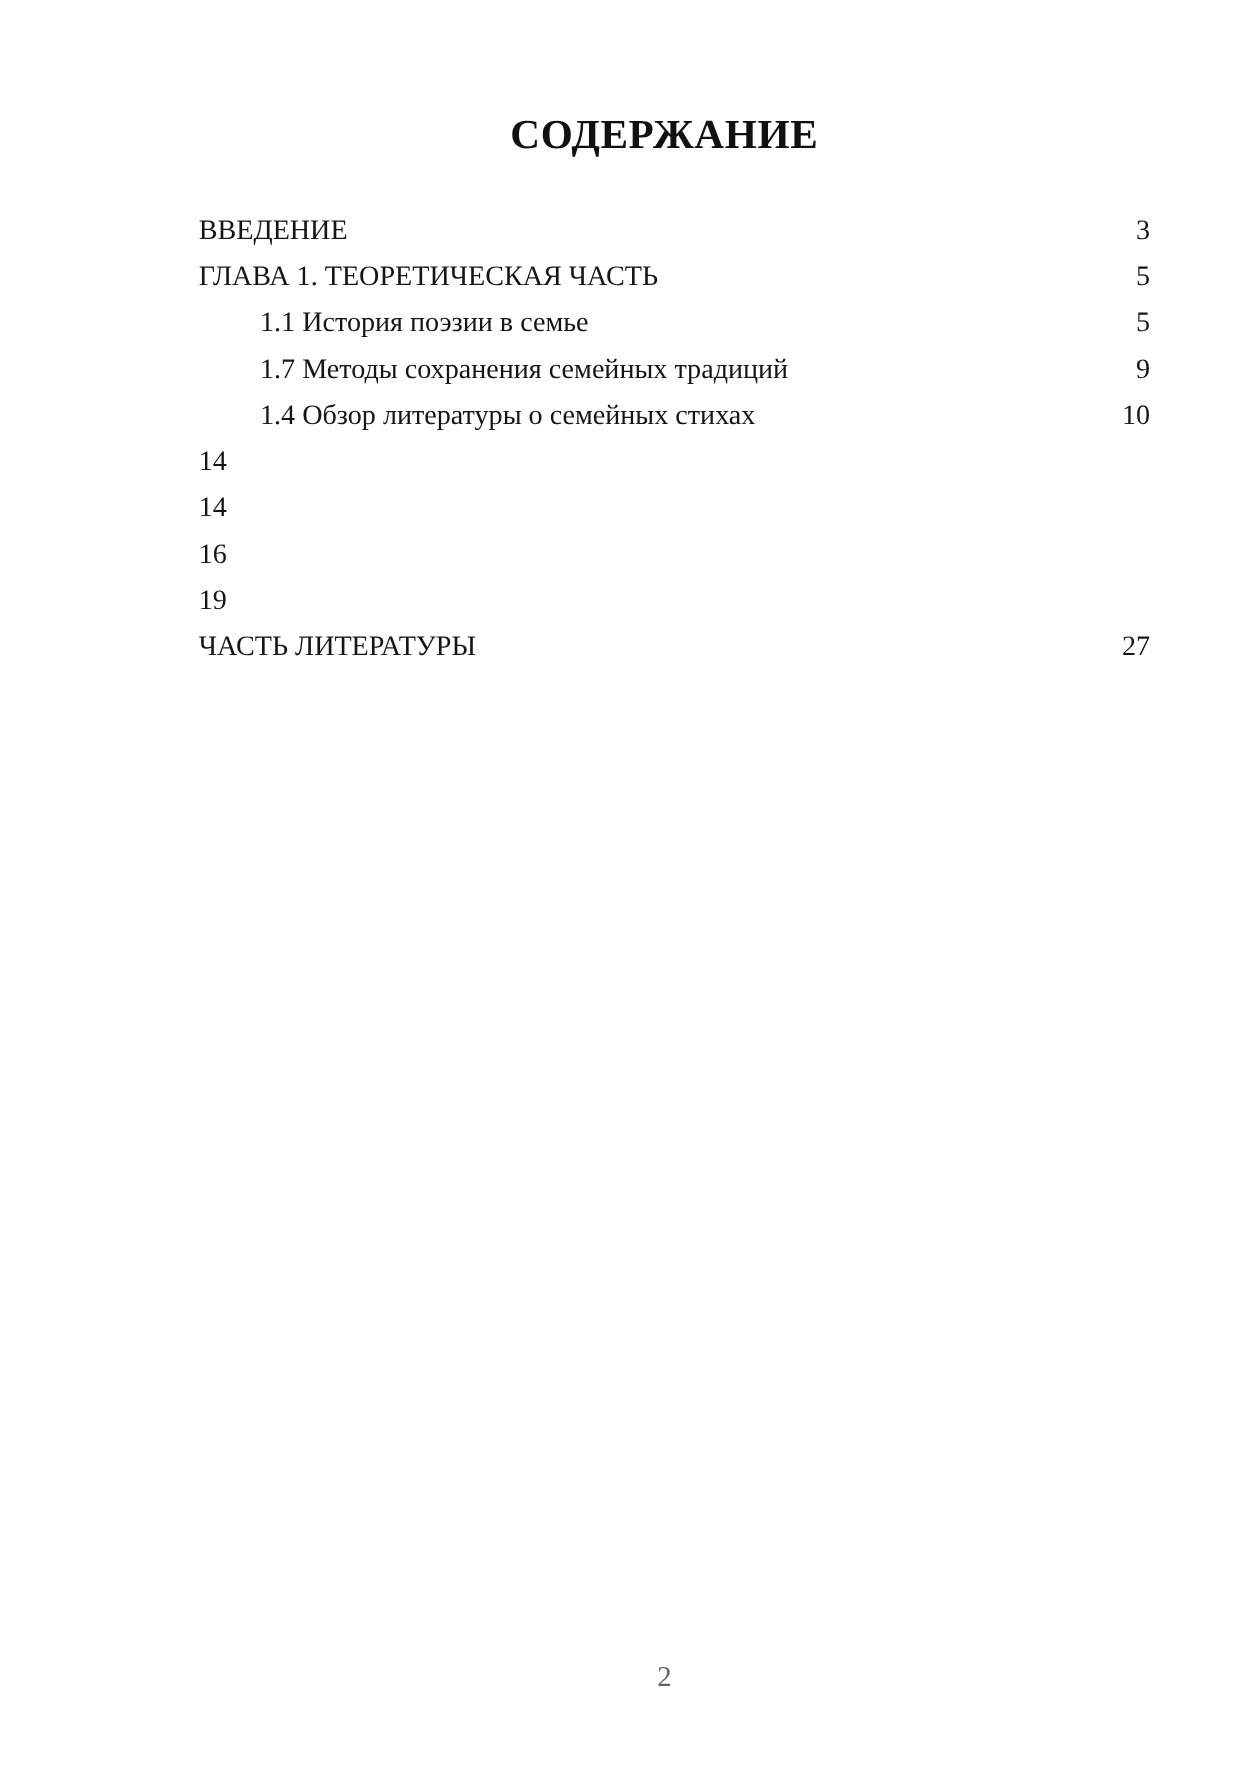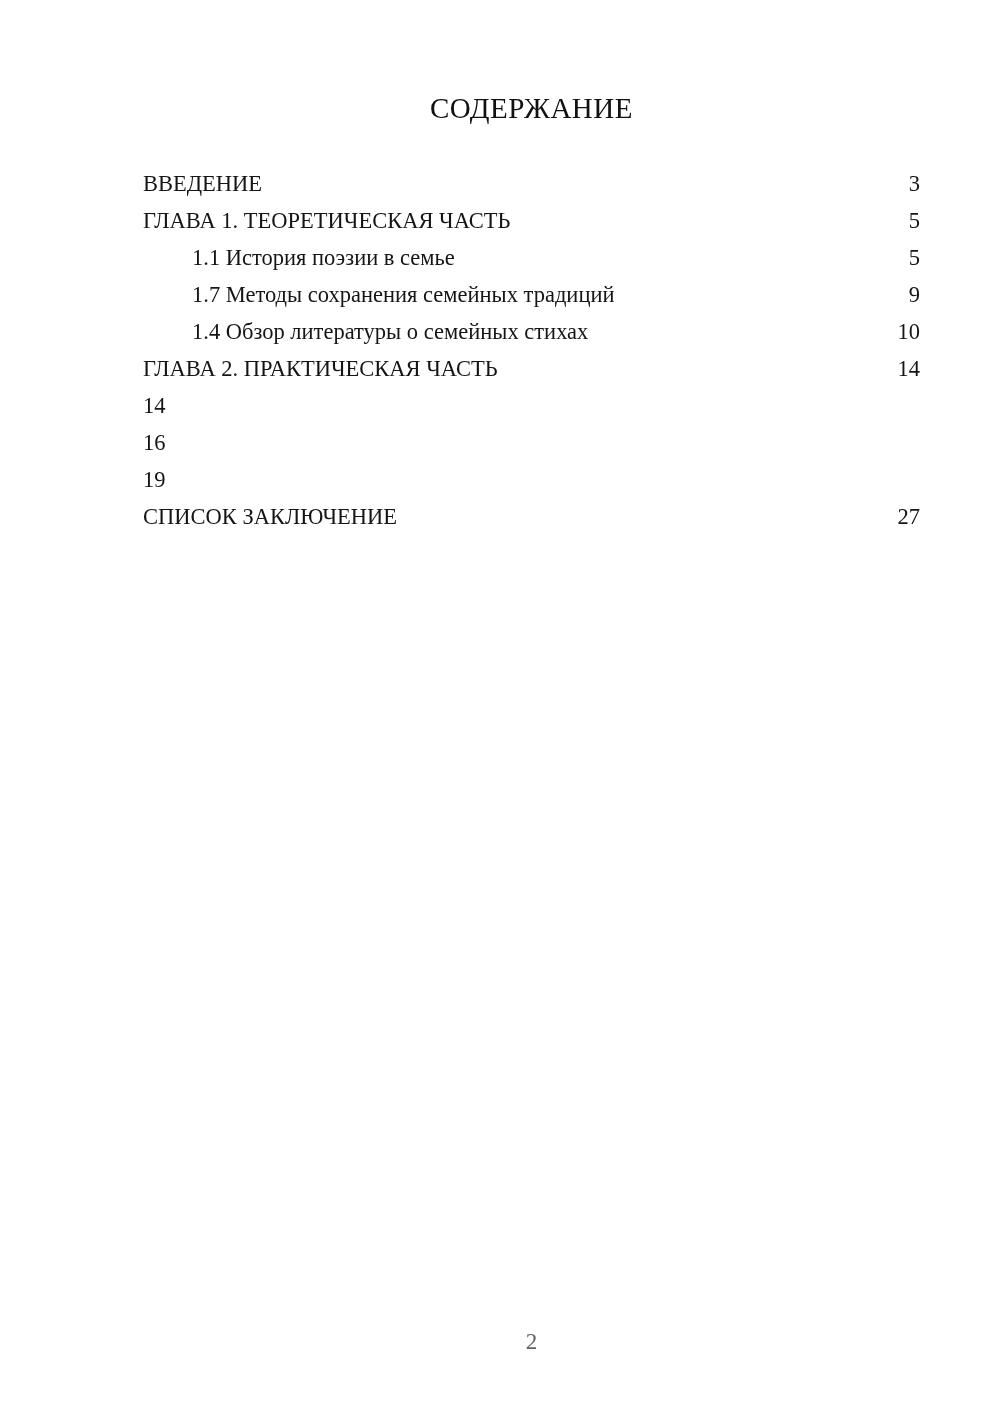--- a/index.html
+++ b/index.html
@@ -17,37 +17,38 @@
     overflow: hidden;
   }
   .content {
     position: absolute;
     left: 143px;
     top: 0;
     width: 777px;
   }
   .doc-title {
     margin: 93px 0 0 0;
-    font-size: 29px;
+    font-size: 33px;
     line-height: 30px;
-    font-weight: 400;
+    font-weight: 700;
     text-align: center;
     letter-spacing: 0.5px;
     color: #111111;
   }
   .toc {
     margin-top: 42px;
   }
   .toc-row {
     display: flex;
     justify-content: space-between;
     align-items: baseline;
     font-size: 22.5px;
     line-height: 37px;
     color: #151515;
+    margin-left: 16px;
   }
   .toc-row.level-1 .toc-label {
     padding-left: 49px;
   }
   .toc-label {
     white-space: nowrap;
   }
   .toc-page {
     white-space: nowrap;
     text-align: right;
@@ -85,33 +86,32 @@
   </div>
         <div class="toc-row level-1">
     <span class="toc-label">1.7 Методы сохранения семейных традиций</span>
     <span class="toc-page">9</span>
   </div>
         <div class="toc-row level-1">
     <span class="toc-label">1.4 Обзор литературы о семейных стихах</span>
     <span class="toc-page">10</span>
   </div>
         <div class="toc-row level-0">
-    <span class="toc-label">ГЛАВА 2. ПРАКТИЧЕСКАЯ ЧАСТЬ</span>
     <span class="toc-page">14</span>
   </div>
         <div class="toc-row level-1">
     <span class="toc-page">14</span>
   </div>
         <div class="toc-row level-1">
     <span class="toc-page">16</span>
   </div>
         <div class="toc-row level-0">
     <span class="toc-page">19</span>
   </div>
         <div class="toc-row level-0">
-    <span class="toc-label">СПИСОК ЗАКЛЮЧЕНИЕ</span>
+    <span class="toc-label">ЧАСТЬ ЛИТЕРАТУРЫ</span>
     <span class="toc-page">27</span>
   </div>
       </div>
   </div>
 
   <div class="page-footer">2</div>
 </div>
 
 </body></html>

